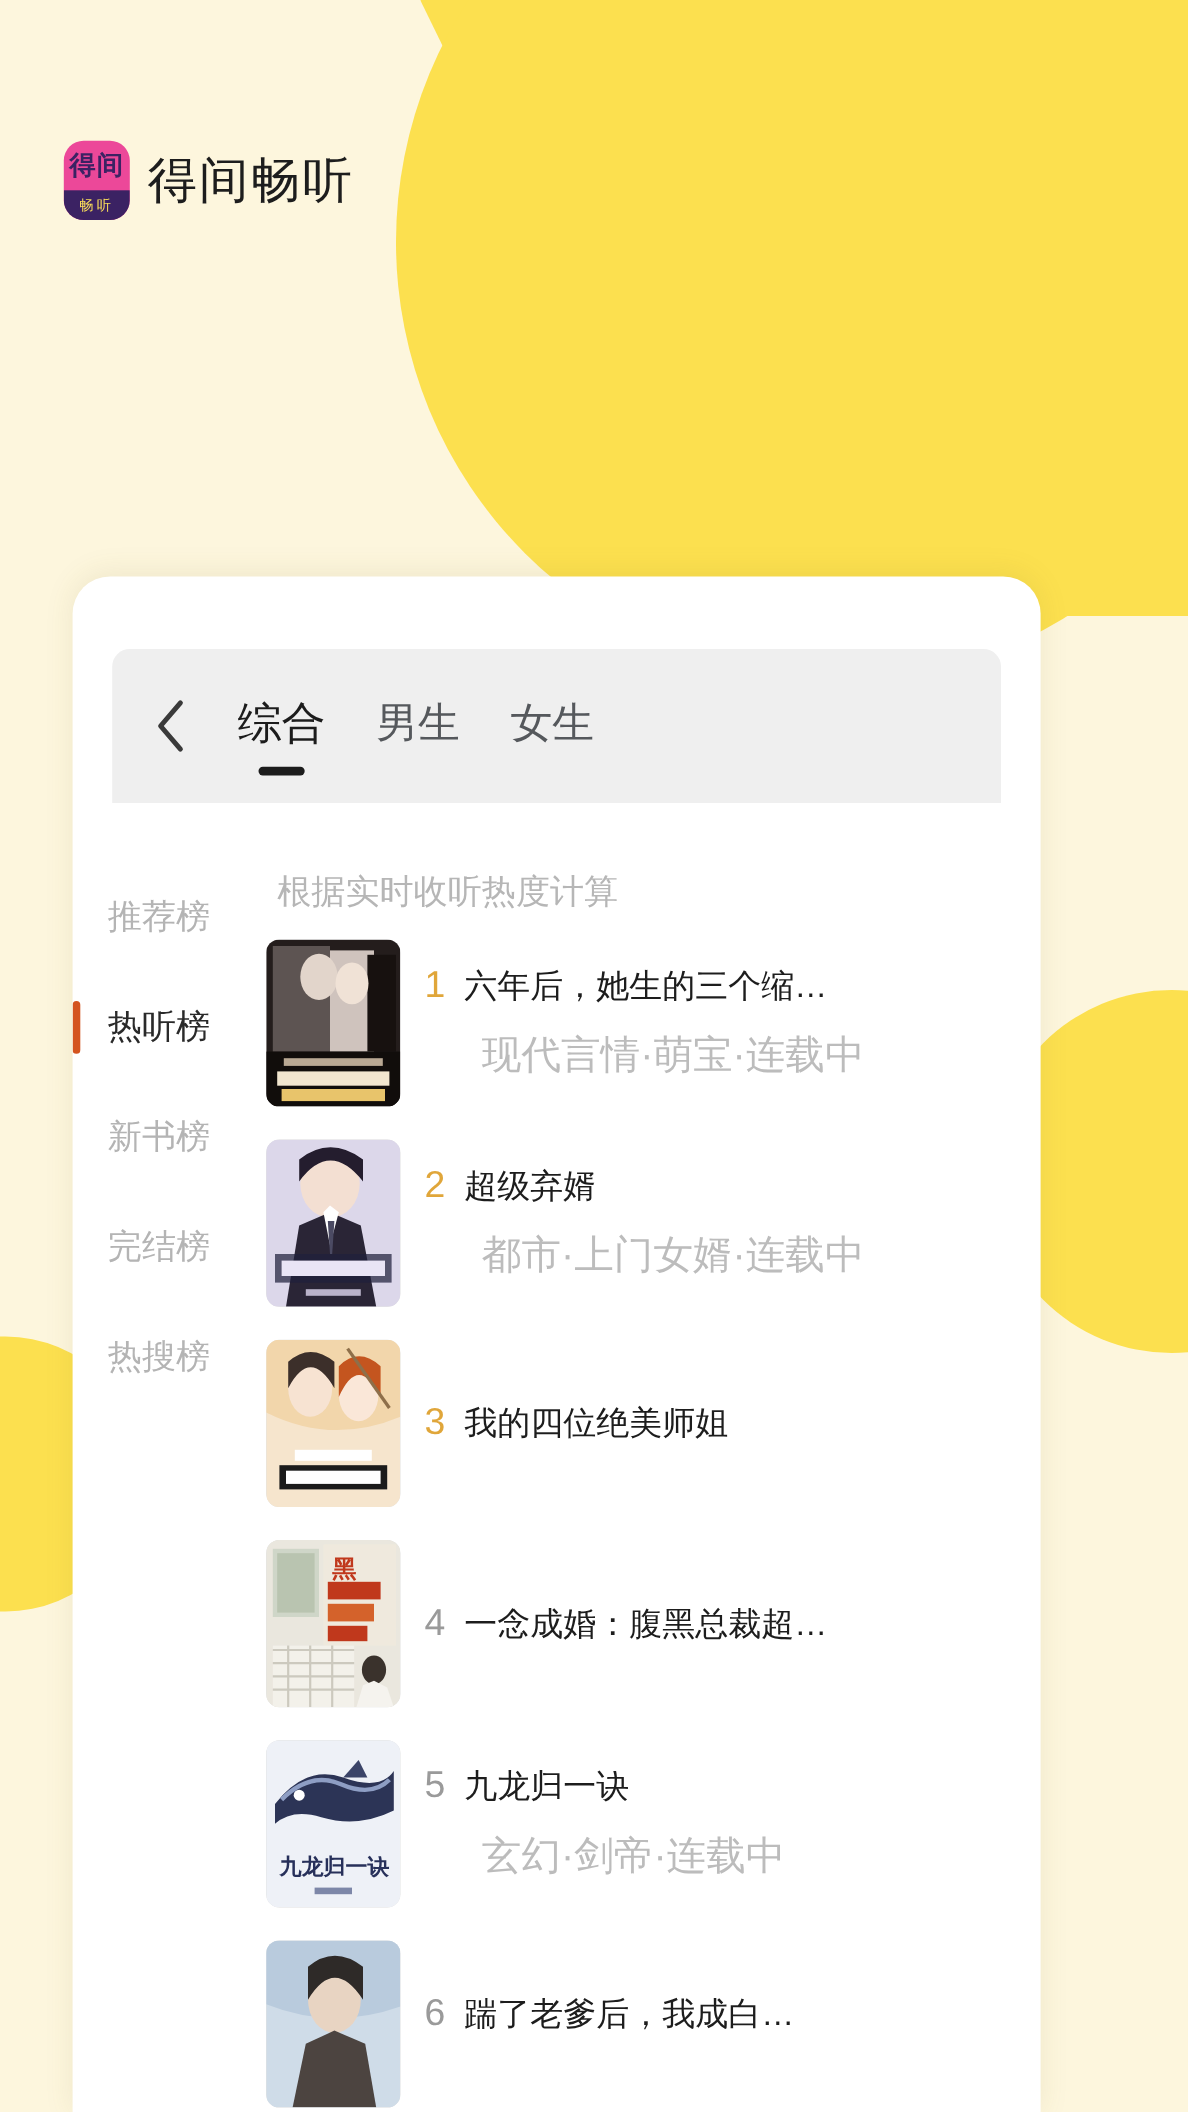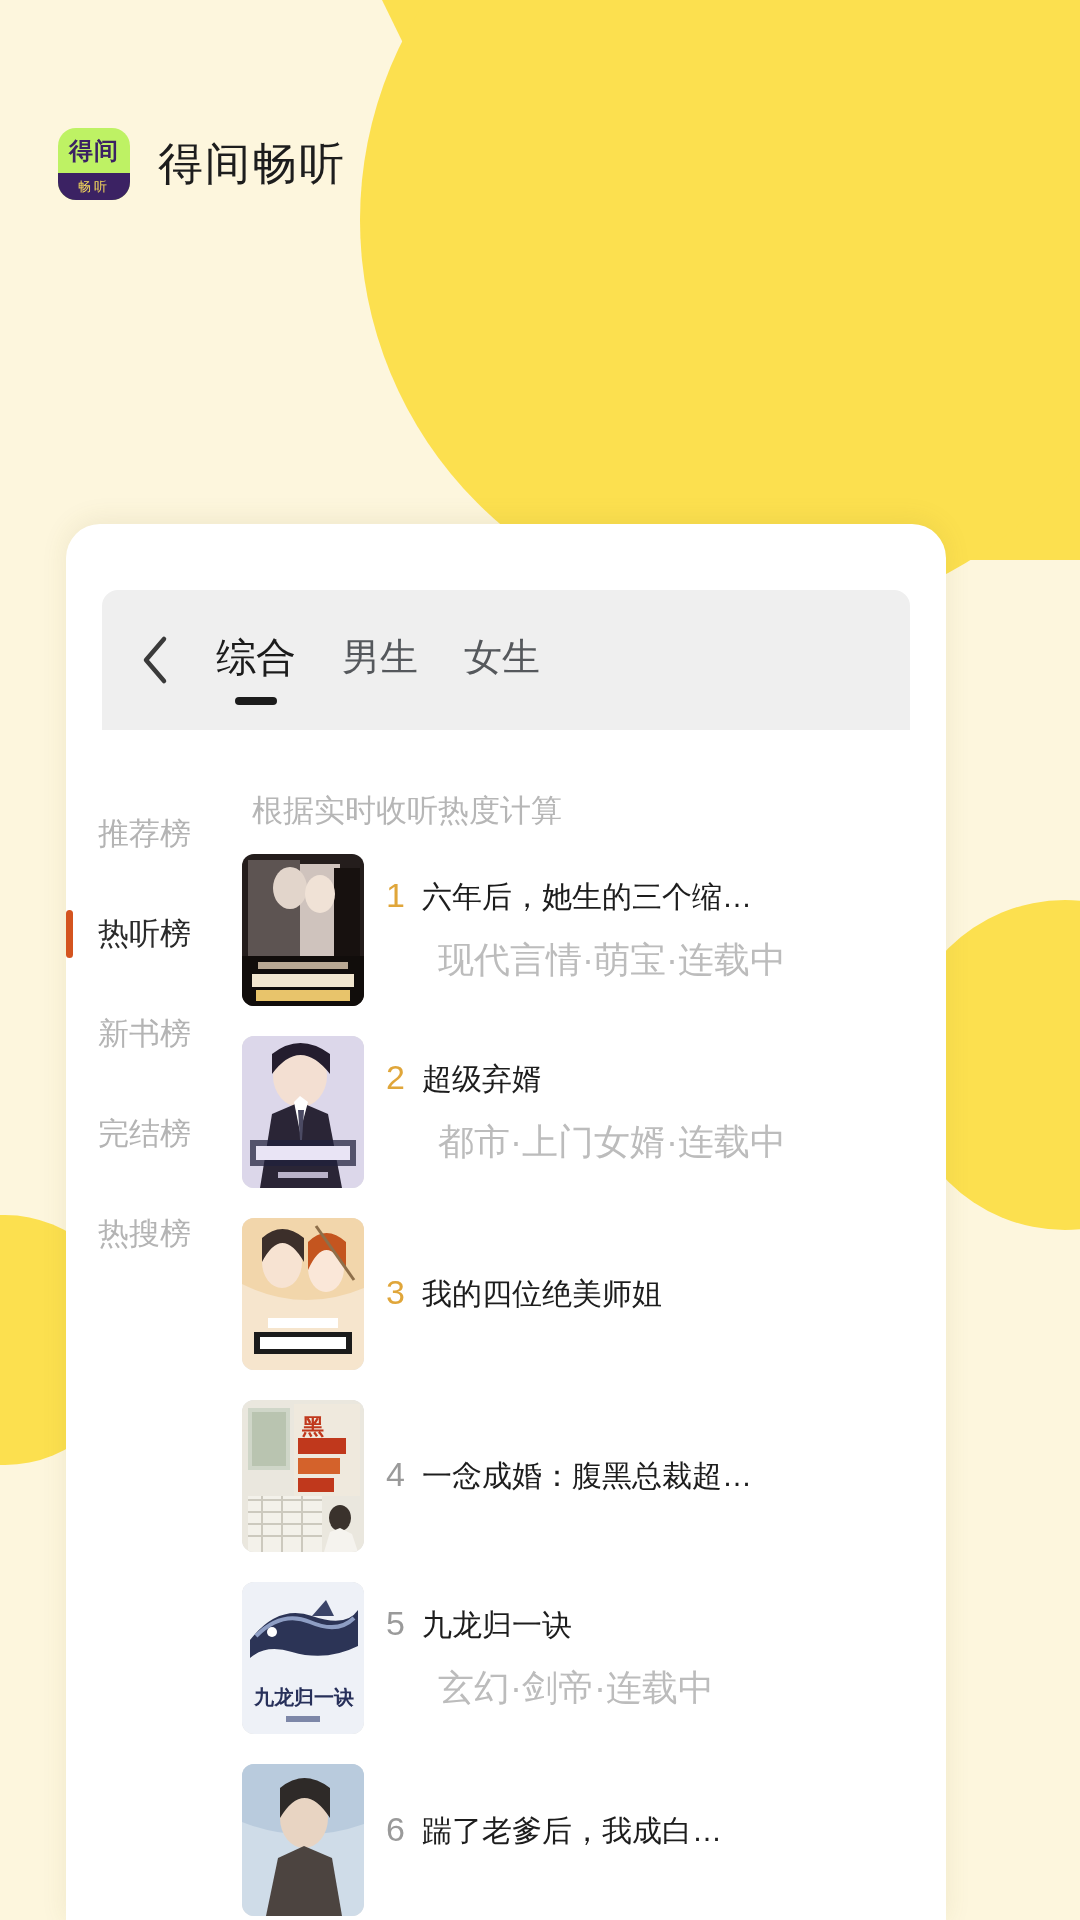--- a/index.html
+++ b/index.html
@@ -41,39 +41,39 @@
     border-radius:50%;
   }
 
   
   #header { position:absolute; z-index:5; left:0; top:0; width:1080px; }
   .brand-row {
     display:flex; align-items:center;
     padding-left:58px; padding-top:128px;
   }
   .app-icon {
-    width:72px; height:72px; border-radius:18px;
-    background:#bef264;
+    width:60px; height:72px; border-radius:18px;
+    background:#ec4899;
     position:relative; overflow:hidden;
     flex:none;
     display:flex; flex-direction:column;
   }
   .app-icon .ic-top {
     height:45px; display:flex; align-items:center; justify-content:center;
     color:#3B2263; font-size:24px; font-weight:bold; letter-spacing:1px;
     line-height:1;
   }
   .app-icon .ic-bot {
     flex:1; background:#3B2263;
     display:flex; align-items:center; justify-content:center;
     color:#F8DC5A; font-size:13px; letter-spacing:3px;
     line-height:1;
   }
   .brand-name {
-    margin-left:28px;
+    margin-left:16px;
     font-size:45px; color:#1d1d1d; letter-spacing:2px;
     font-weight:500;
   }
   .headline {
     padding-left:52px; margin-top:26px;
   }
   .headline .hl {
     font-size:104px;
     font-weight:900;
     letter-spacing:9px;

